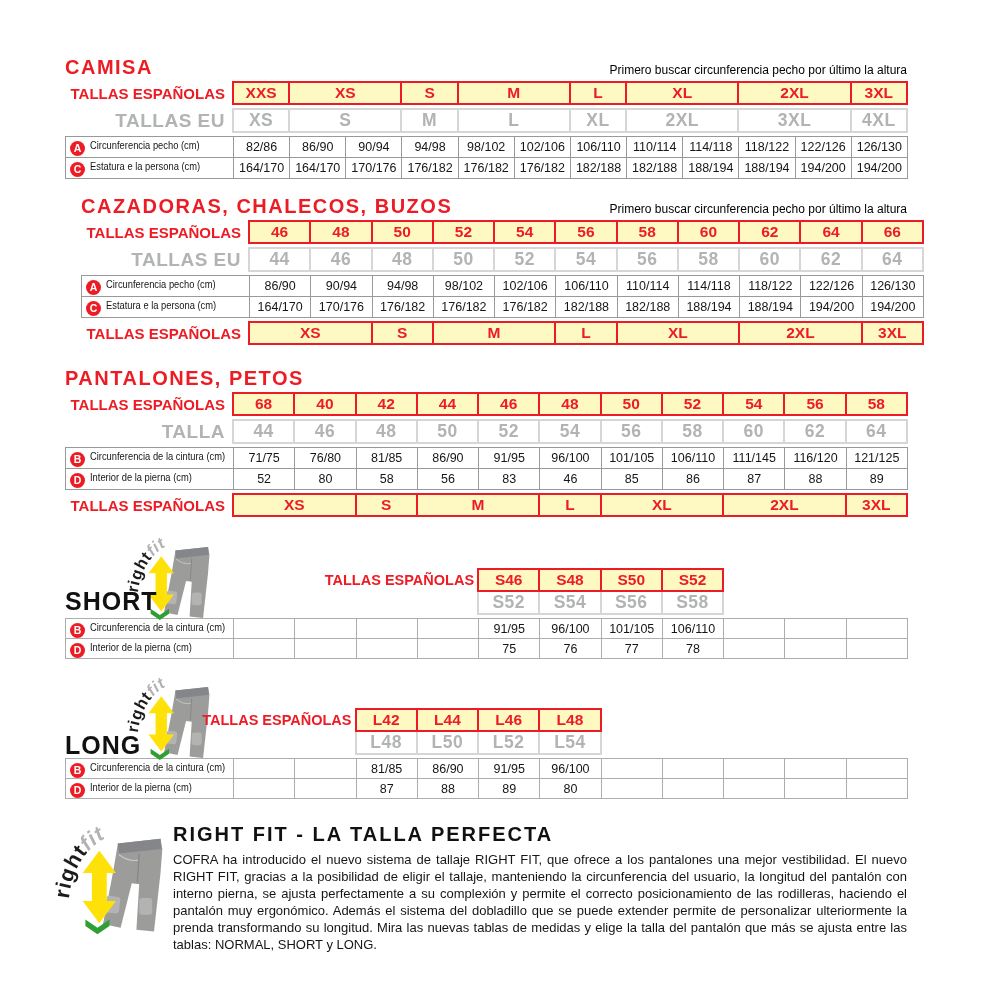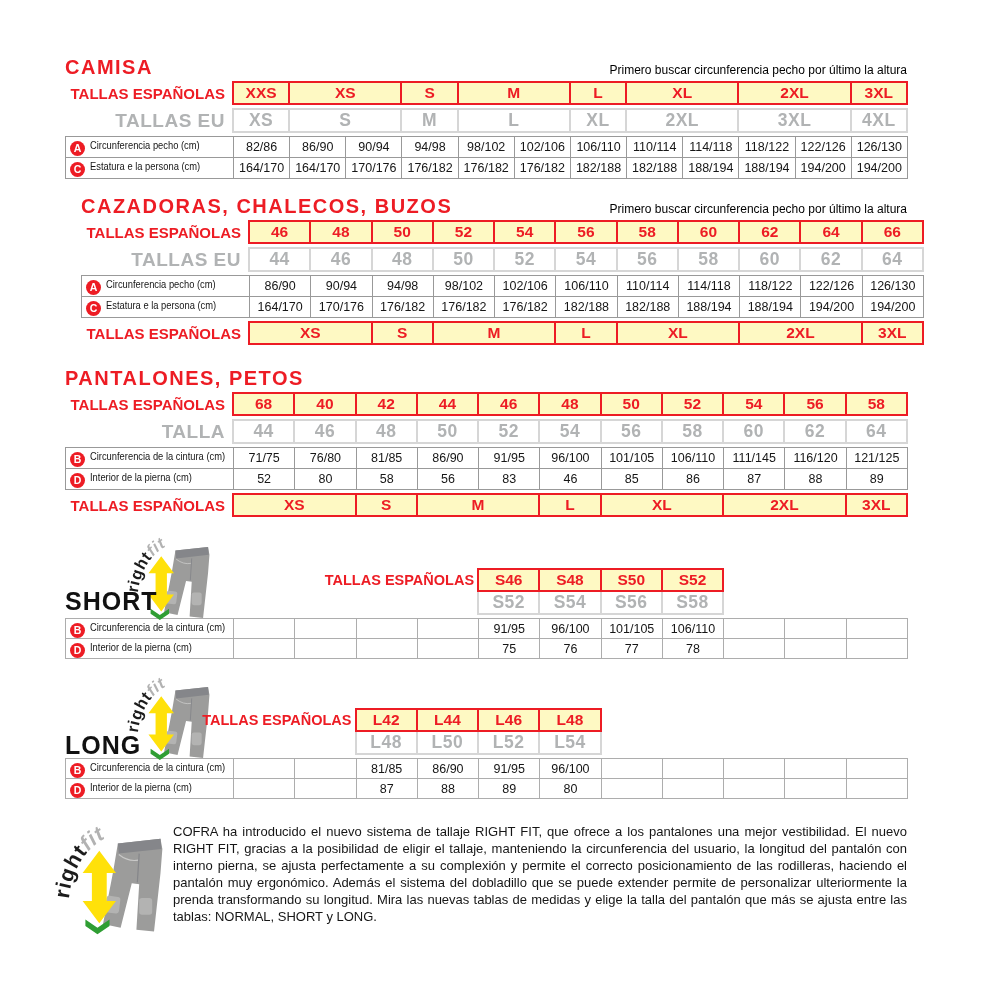--- a/index.html
+++ b/index.html
@@ -694,17 +694,18 @@
             <path d="M80 33 L78 64" stroke="#85868a" stroke-width="1.3" fill="none"></path>
             <rect x="44" y="79" width="15" height="18" rx="3" fill="#b3b3b2" transform="rotate(7 51 88)"></rect>
             <rect x="80" y="81" width="14" height="18" rx="3" fill="#b3b3b2"></rect>
           </g>
           <polygon points="37,30 55,54 45,54 45,84 55,84 37,108 19,84 29,84 29,54 19,54" fill="var(--yellow)"></polygon>
           <polygon points="22,104 35,113 48,104 48,111 35,120 22,111" fill="var(--green)"></polygon>
           <text font-size="23" font-weight="bold" letter-spacing="1" fill="#1c1c1c" font-family="Liberation Sans, DejaVu Sans, sans-serif"><textPath href="#rfarc2">right<tspan fill="#b2b2b2" font-style="italic">fit</tspan></textPath></text>
         </svg>
       </span>
     <div class="rf-text">
+      <h2 class="rf-title">RIGHT FIT - LA TALLA PERFECTA</h2>
       <p class="rf-body">COFRA ha introducido el nuevo sistema de tallaje RIGHT FIT, que ofrece a los pantalones una mejor vestibilidad. El nuevo RIGHT FIT, gracias a la posibilidad de eligir el tallaje, manteniendo la circunferencia del usuario, la longitud del pantalón con interno pierna, se ajusta perfectamente a su complexión y permite el correcto posicionamiento de las rodilleras, haciendo el pantalón muy ergonómico. Además el sistema del dobladillo que se puede extender permite de personalizar ulteriormente la prenda transformando su longitud. Mira las nuevas tablas de medidas y elige la talla del pantalón que más se ajusta entre las tablas: NORMAL, SHORT y LONG.</p>
     </div>
   </section>
 
 </div>
 
 </body></html>

